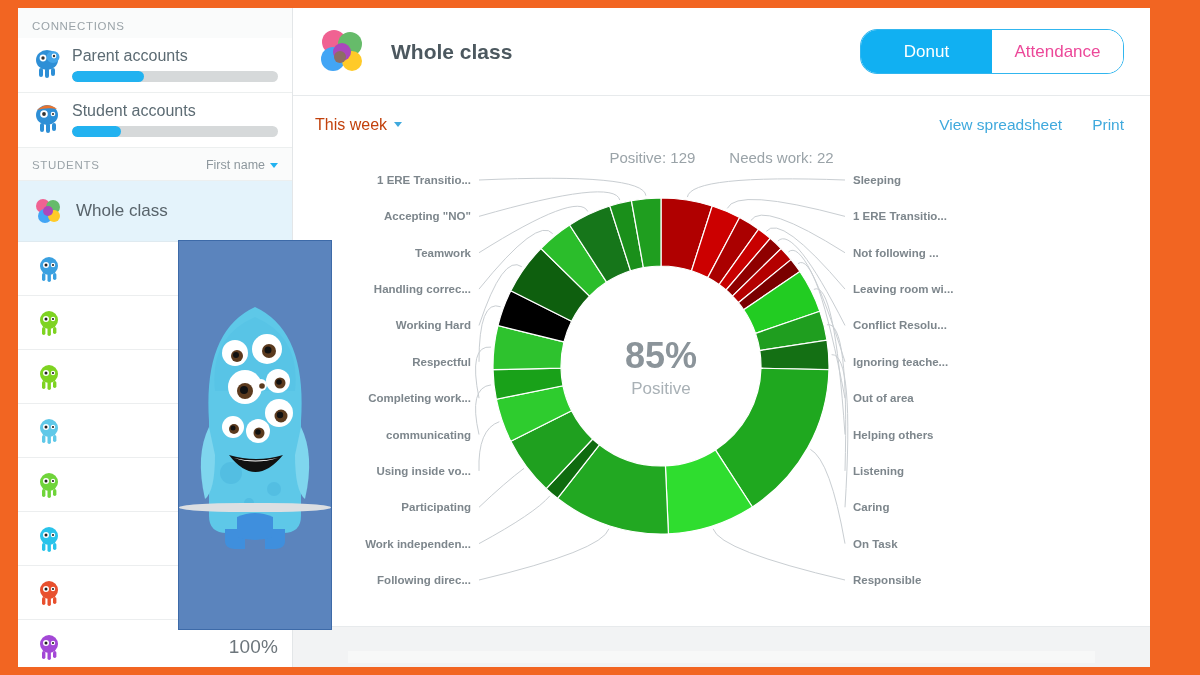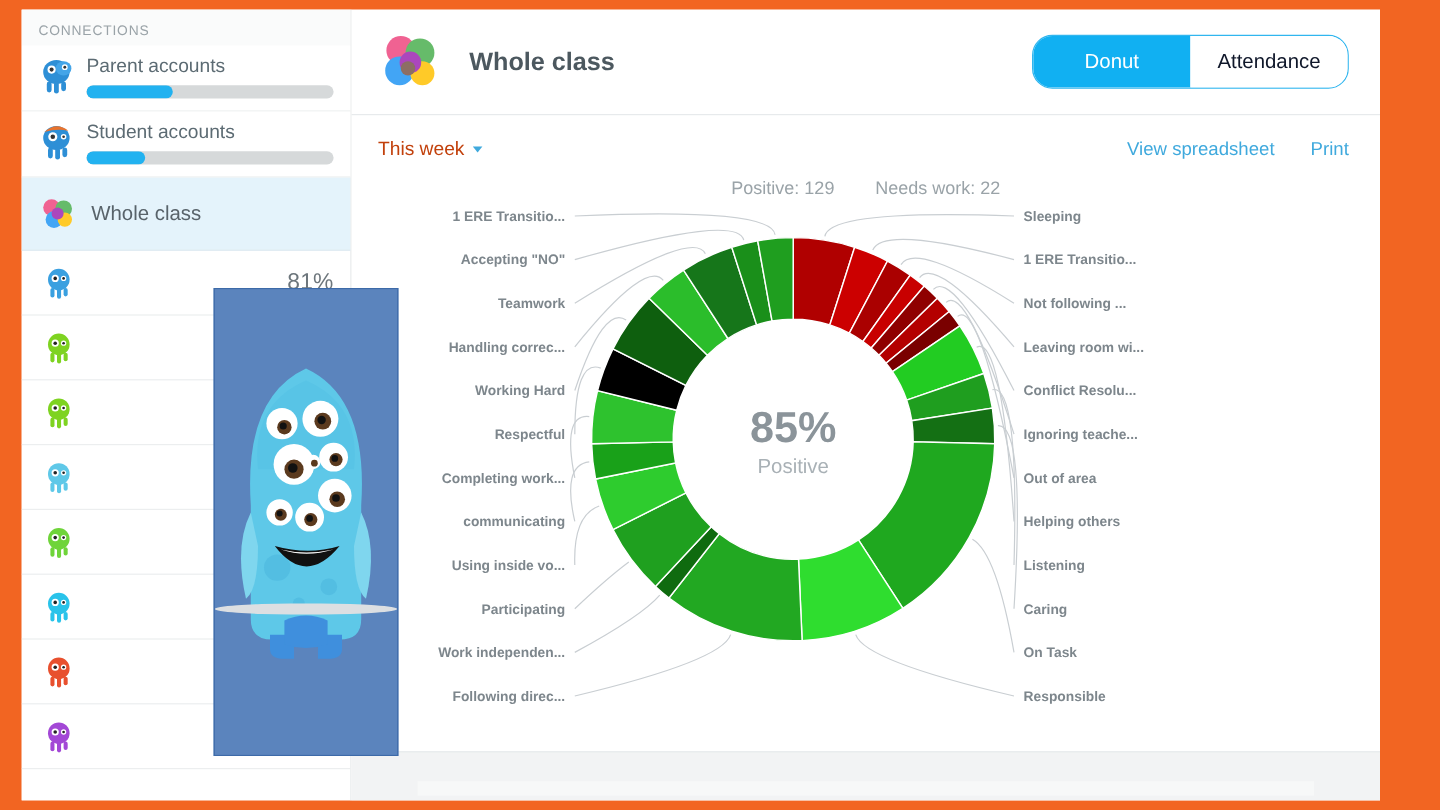--- a/index.html
+++ b/index.html
@@ -79,21 +79,21 @@
   .class-av{width:54px;height:54px;flex:0 0 54px;}
   .class-title{font-size:21px;color:#4c585f;margin-left:22px;font-weight:bold;}
   .seg{
     margin-left:auto;display:flex;border:1px solid #31b6ef;border-radius:17px;overflow:hidden;height:43px;
   }
   .seg div{
     min-width:131px;display:flex;align-items:center;justify-content:center;
     font-size:17px;cursor:pointer;box-sizing:border-box;
   }
   .seg .on{background:#11b0f2;color:#fff;}
-  .seg .off{background:#fff;color:#0f172a;}
+  .seg .off{background:#fff;color:#ec4899;}
 
   .subbar{
     height:57px;flex:0 0 57px;display:flex;align-items:center;
     padding:0 26px 0 22px;box-sizing:border-box;
   }
   .week{font-size:16px;color:#c2410c;display:flex;align-items:center;gap:7px;cursor:pointer;justify-content:flex-end;}
   .week .caret{border-top-color:#3fa9dd;}
   .links{margin-left:auto;display:flex;gap:30px;}
   .links a{font-size:15.5px;color:#3fa9dd;text-decoration:none;cursor:pointer;}
 
@@ -158,20 +158,27 @@
         <rect x="20" y="22" width="4" height="8" rx="2" fill="#2e8fd6"></rect>
       </svg>
       <div class="conn-body">
         <div class="conn-label">Student accounts</div>
         <div class="bar-track">
           <div class="bar-fill" id="bar1" style="width: 24%;"></div>
         </div>
       </div>
     </div>
 
+    <div class="students-head">
+      <span class="ttl">STUDENTS</span>
+      <span class="sortbox">
+        <span>First name</span>
+        <span class="caret"></span>
+      </span>
+    </div>
 
     <div class="whole-row">
       <svg width="32" height="32" viewBox="0 0 32 32">
         <circle cx="11" cy="11" r="7" fill="#f06292"></circle>
         <circle cx="21" cy="12" r="7" fill="#66bb6a"></circle>
         <circle cx="13" cy="21" r="7" fill="#42a5f5"></circle>
         <circle cx="22" cy="21" r="6" fill="#ffca28"></circle>
         <circle cx="16" cy="16" r="5" fill="#ab47bc"></circle>
       </svg>
       <span class="lbl">Whole class</span>

